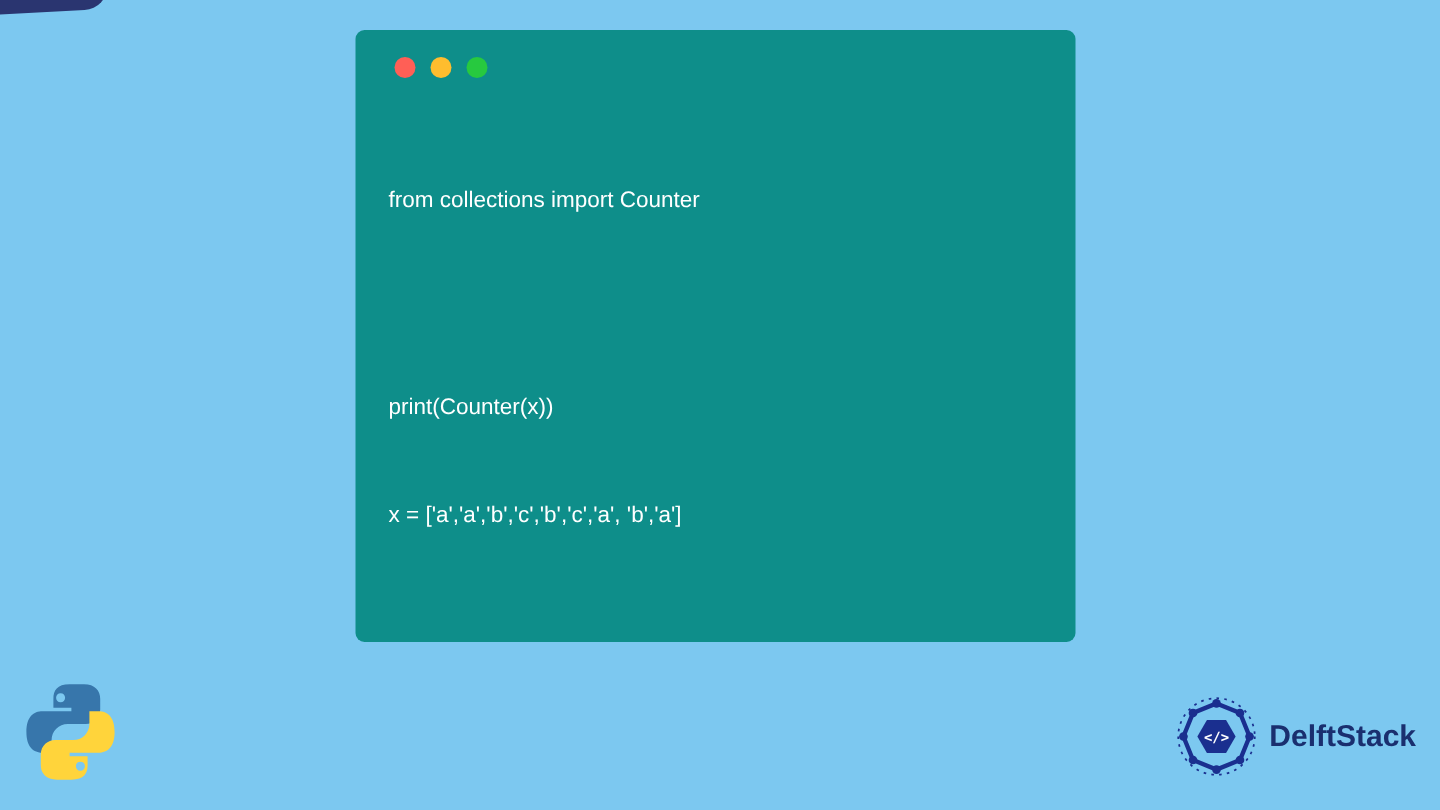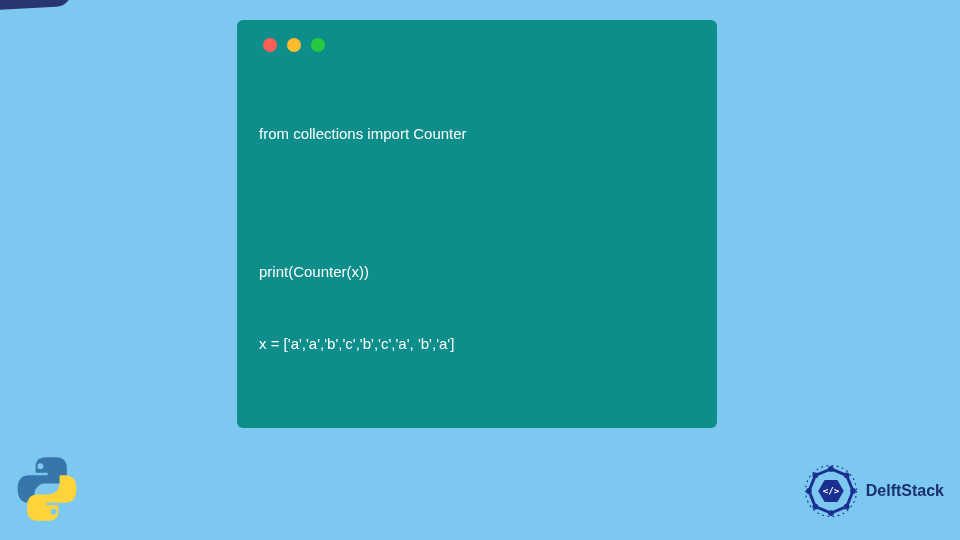--- a/index.html
+++ b/index.html
@@ -60,21 +60,21 @@
     .delft-logo {
       position: absolute;
       right: 16px;
       bottom: 20px;
       display: flex;
       align-items: center;
       gap: 6px;
     }
     .delft-text {
       color: #1a2f6f;
-      font-size: 16px;
+      font-size: 20px;
       font-weight: 600;
     }
     .top-accent {
       position: absolute;
       top: -8px;
       left: -8px;
       width: 80px;
       height: 16px;
       background: #2a3570;
       border-radius: 0 0 40px 0;

